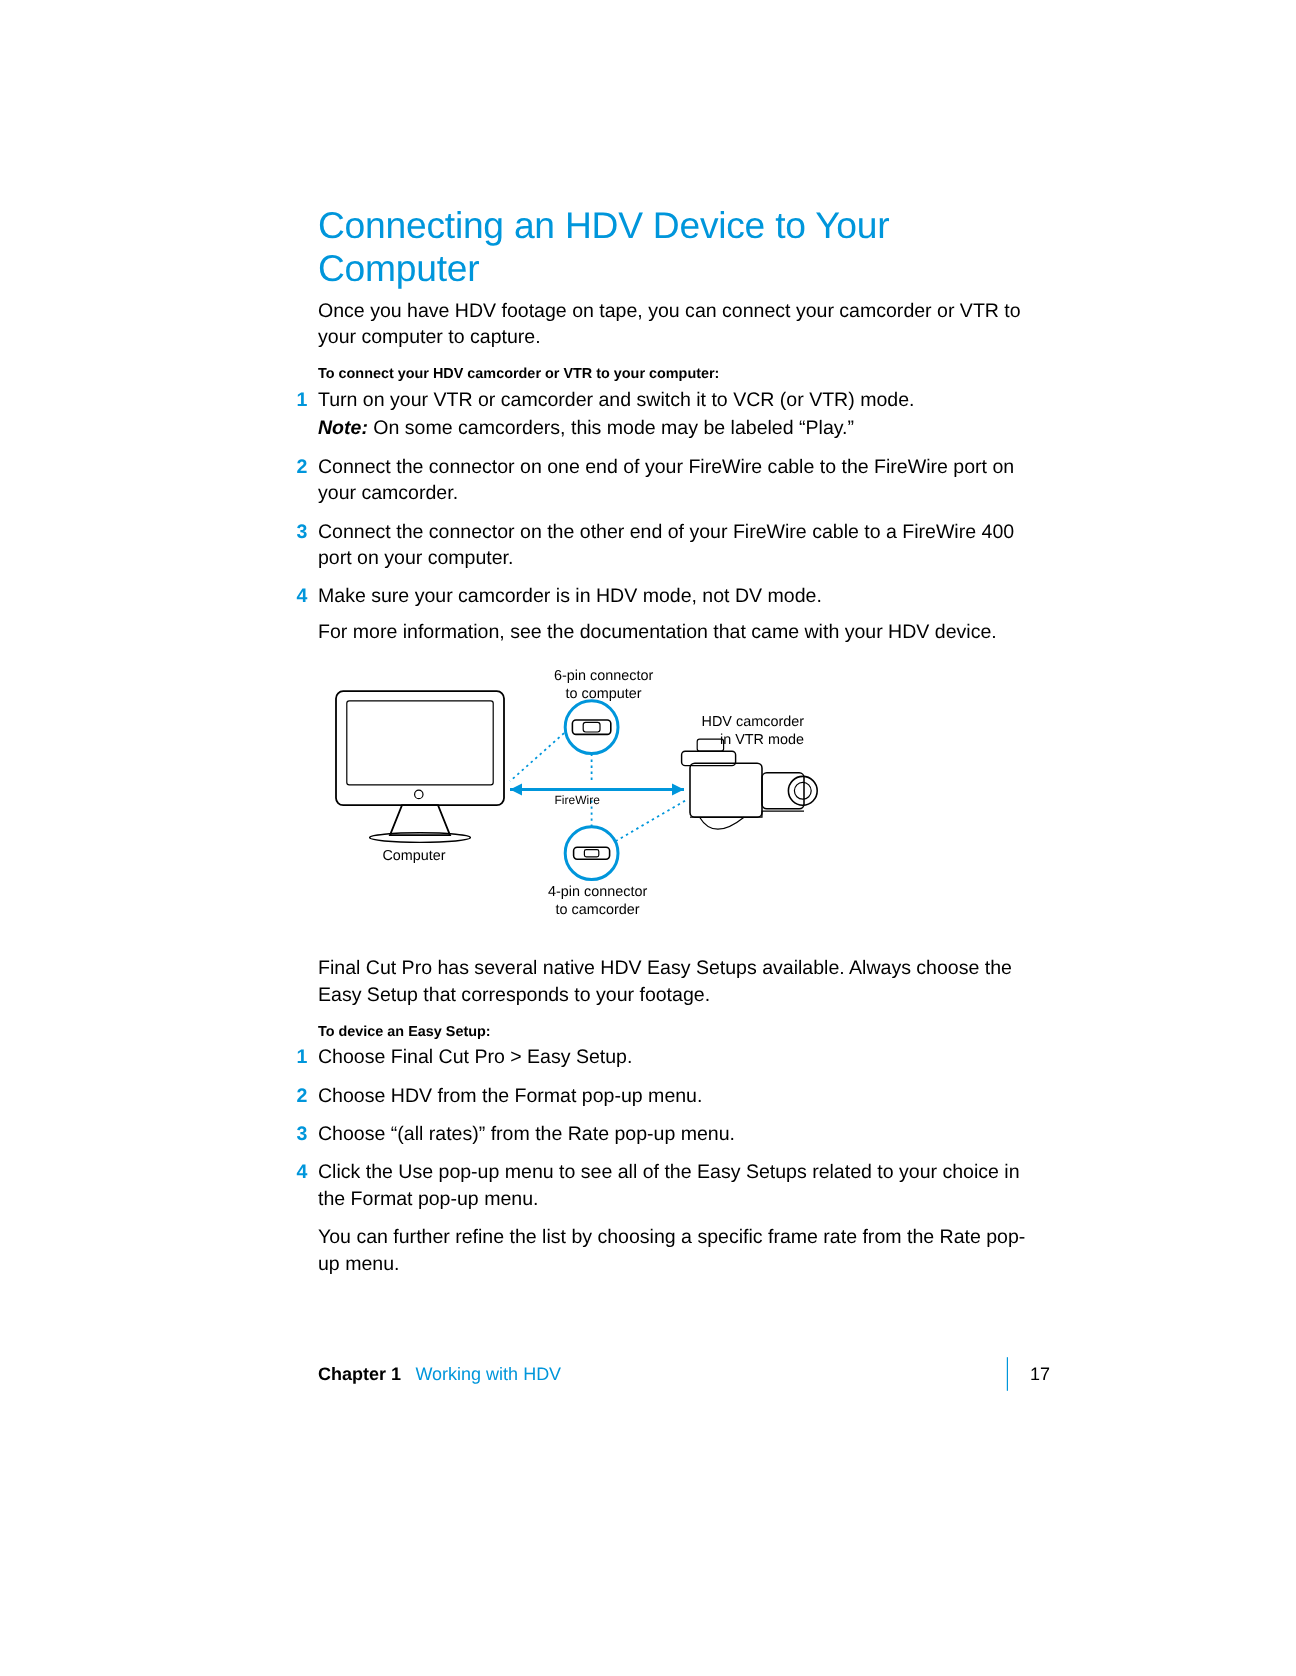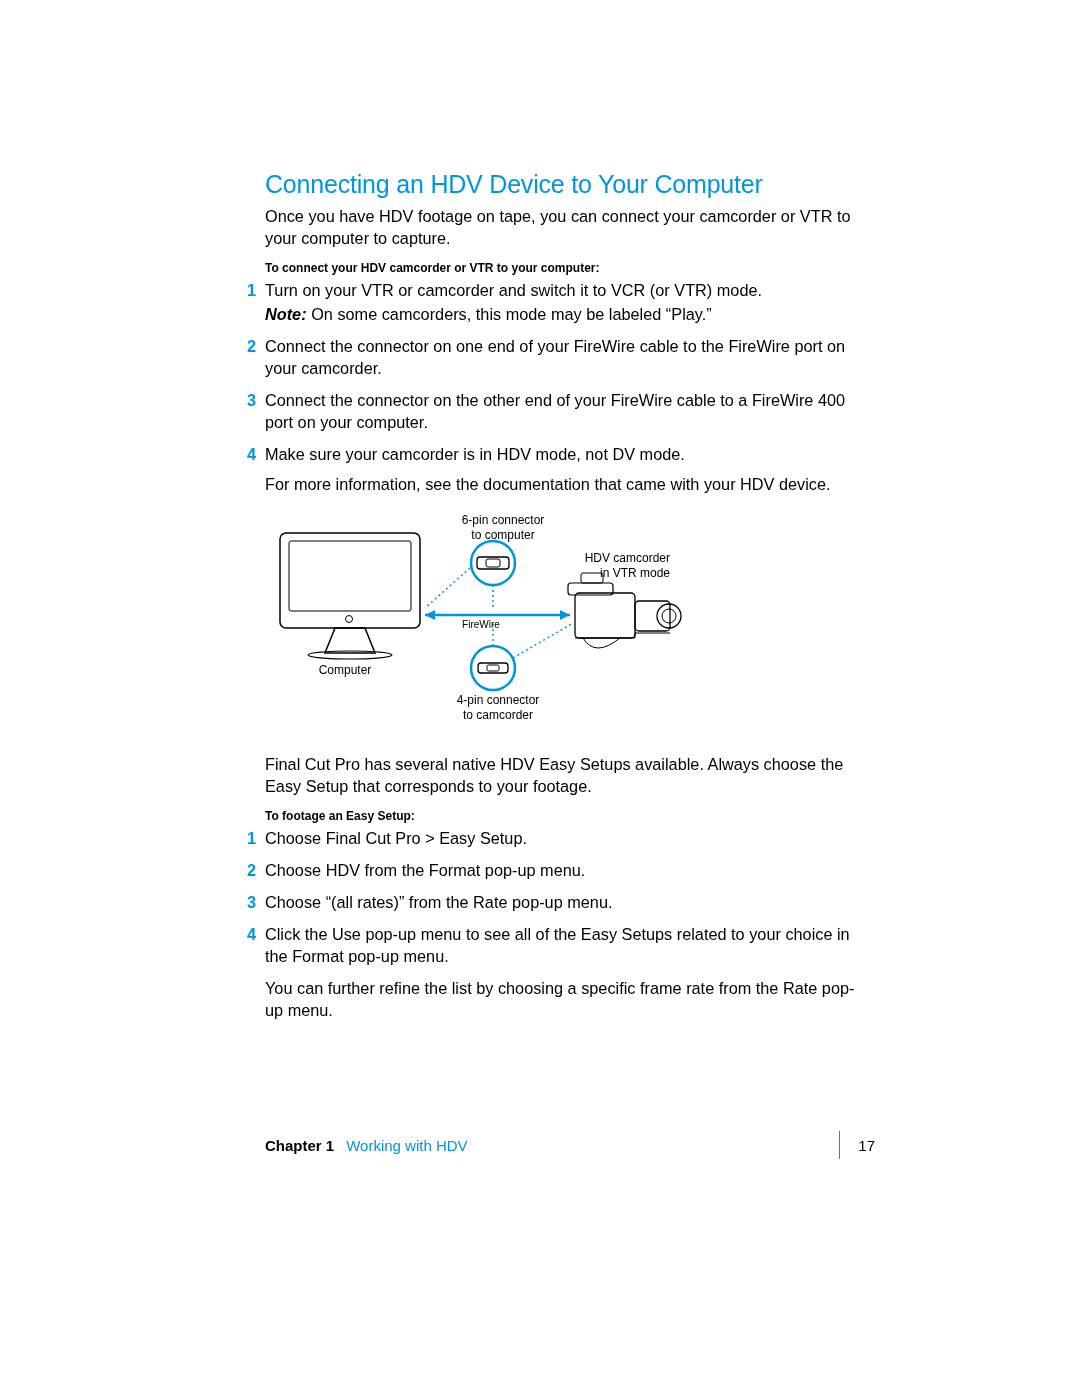--- a/index.html
+++ b/index.html
@@ -10,21 +10,21 @@
     font-family: "Helvetica Neue", Helvetica, Arial, sans-serif;
     color: #000;
     position: relative;
   }
   .page {
     padding: 170px 215px 0 265px;
   }
   h2 {
     color: #0096db;
     font-weight: 400;
-    font-size: 25px;
+    font-size: 31px;
     margin-bottom: 6px;
     letter-spacing: -0.2px;
   }
   p.body {
     font-size: 16.3px;
     line-height: 1.35;
     margin-bottom: 12px;
   }
   p.bold {
     font-weight: 700;
@@ -183,21 +183,21 @@
     <div class="dlabel" style="left:181px; top:106px; width:50px; font-size:10px;">FireWire</div>
     <div class="dlabel" style="left:30px; top:150px; width:80px;">Computer</div>
     <div class="dlabel" style="left:173px; top:180px; width:100px;">
       <span>4-pin connector</span><br>
       <span>to camcorder</span>
     </div>
   </div>
 
   <div class="sect2">
     <p class="body">Final Cut Pro has several native HDV Easy Setups available. Always choose the Easy Setup that corresponds to your footage.</p>
-    <p class="bold">To footage an Easy Setup:</p>
+    <p class="bold">To device an Easy Setup:</p>
     <ol class="steps">
       <li>
         <span class="num">1</span>
         <span>Choose Final Cut Pro &gt; Easy Setup.</span>
       </li>
       <li>
         <span class="num">2</span>
         <span>Choose HDV from the Format pop-up menu.</span>
       </li>
       <li>

